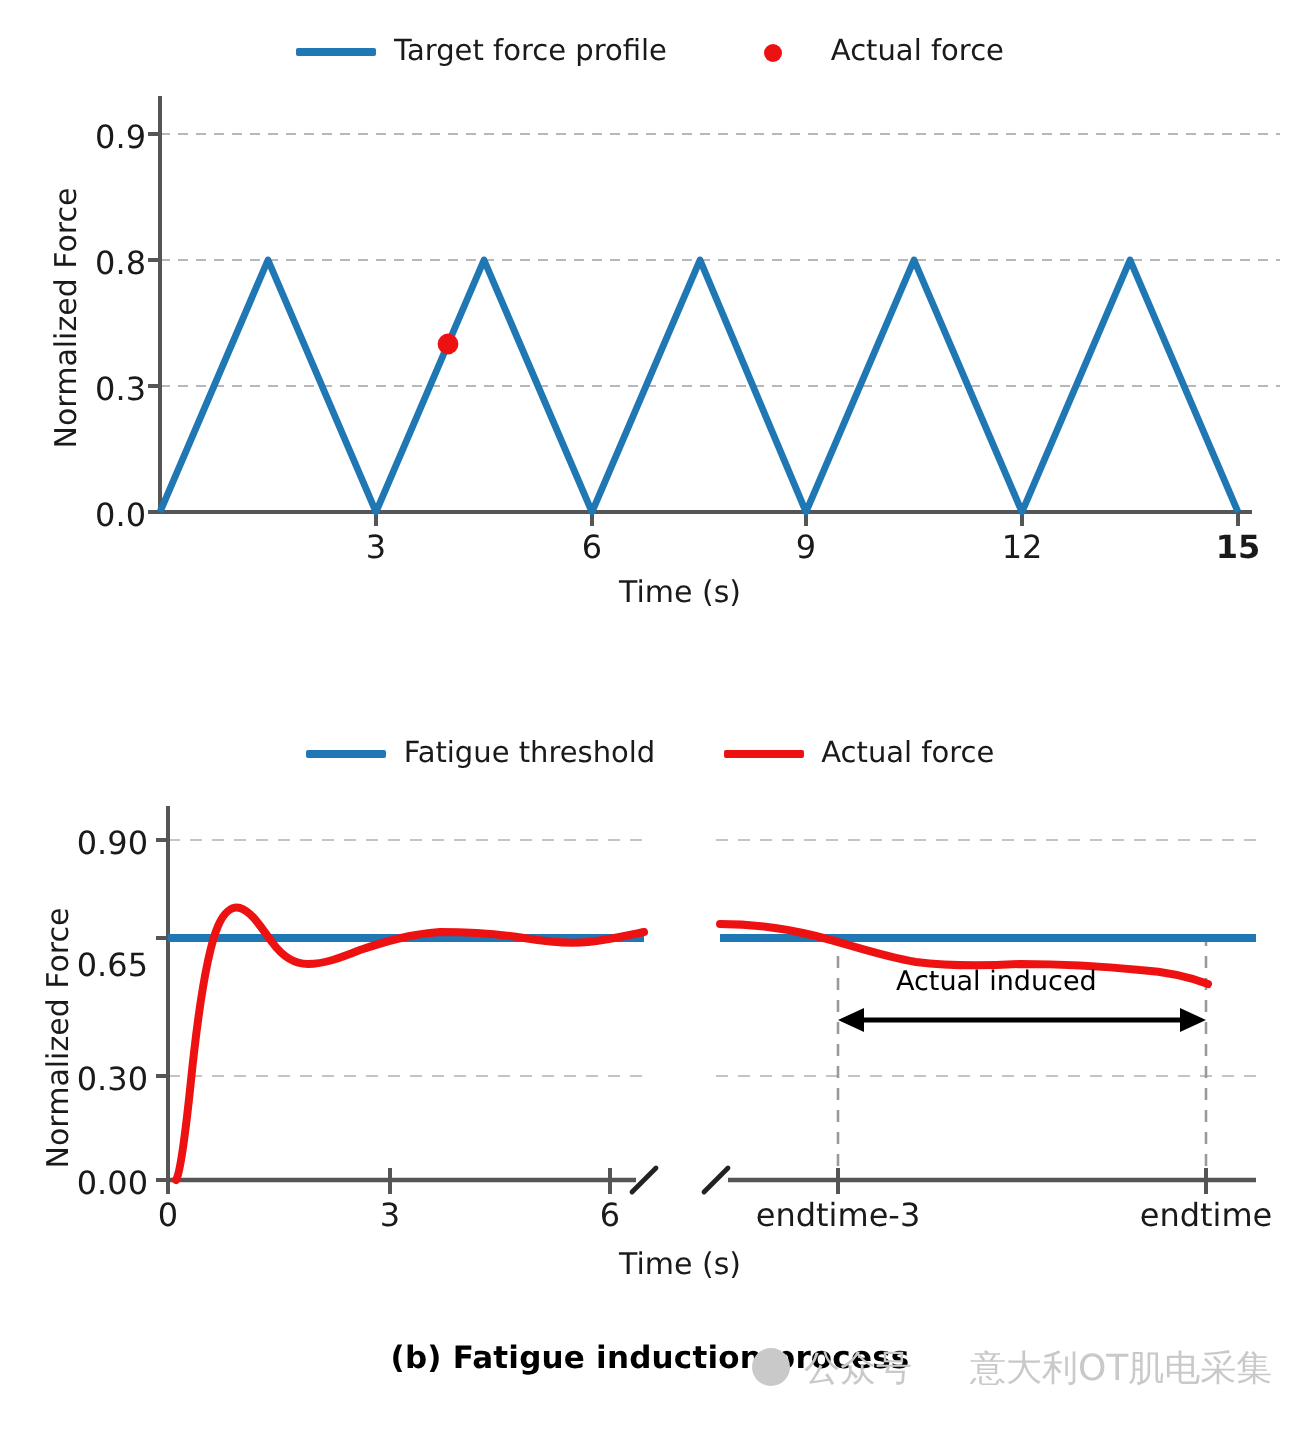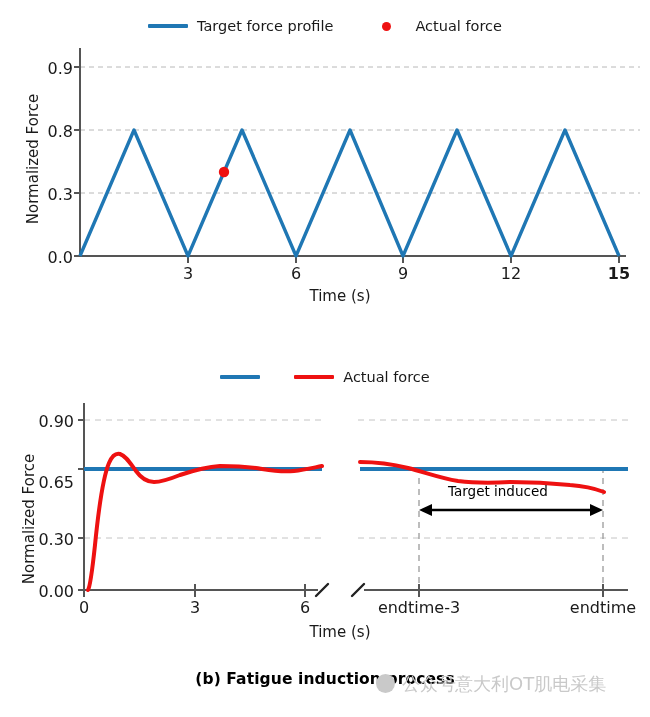--- a/index.html
+++ b/index.html
@@ -174,20 +174,21 @@
 
   <div class="xlabel" style="top:287px; left:30px; width:620px;">Time (s)</div>
 
 </div>
 
 <div class="figure" id="figure-b">
 
   <div class="legend" style="top:14px;">
     <div class="legend-entry">
       <span class="legend-line" style="background:#1f77b4;"></span>
+      <span class="legend-label">Fatigue threshold</span>
     </div>
     <div class="legend-entry">
       <span class="legend-line" style="background:#ee1111;"></span>
       <span class="legend-label">Actual force</span>
     </div>
   </div>
 
   <div class="ylabel" style="left:-66px; top:155px; width:190px;">Normalized Force</div>
 
   <div class="tick-label ytick" style="left:22px; top:57px; width:52px;">0.90</div>
@@ -258,31 +259,31 @@
          C 530,127 550,128 570,130
          C 585,131 596,134 604,137"></path>
 
     <g>
       <line x1="425" y1="155" x2="597" y2="155" stroke="#000" stroke-width="2.4"></line>
       <polygon points="419,155 432,149 432,161" fill="#000"></polygon>
       <polygon points="603,155 590,149 590,161" fill="#000"></polygon>
     </g>
   </svg>
 
-  <div class="annot-label" style="left:448px; top:128px;">Target induced</div>
+  <div class="annot-label" style="left:448px; top:128px;">Actual induced</div>
 
   <div class="tick-label xtick" style="left:54px; top:243px; width:60px;">0</div>
   <div class="tick-label xtick" style="left:165px; top:243px; width:60px;">3</div>
   <div class="tick-label xtick" style="left:275px; top:243px; width:60px;">6</div>
 
   <div class="tick-label xtick" style="left:364px; top:243px; width:110px;">endtime-3</div>
   <div class="tick-label xtick" style="left:558px; top:243px; width:90px;">endtime</div>
 
   <div class="xlabel" style="top:268px; left:30px; width:620px;">Time (s)</div>
 
   <div class="caption" style="top:315px;">(b) Fatigue induction process</div>
 </div>
 
 <div>
   <div class="wm-badge" style="left:376px; top:674px;"></div>
   <div class="watermark" style="left:402px; top:672px;">公众号</div>
-  <div class="watermark" style="left:455px; top:672px;">意大利OT肌电采集</div>
+  <div class="watermark" style="left:485px; top:672px;">意大利OT肌电采集</div>
 </div>
 
 </body></html>

